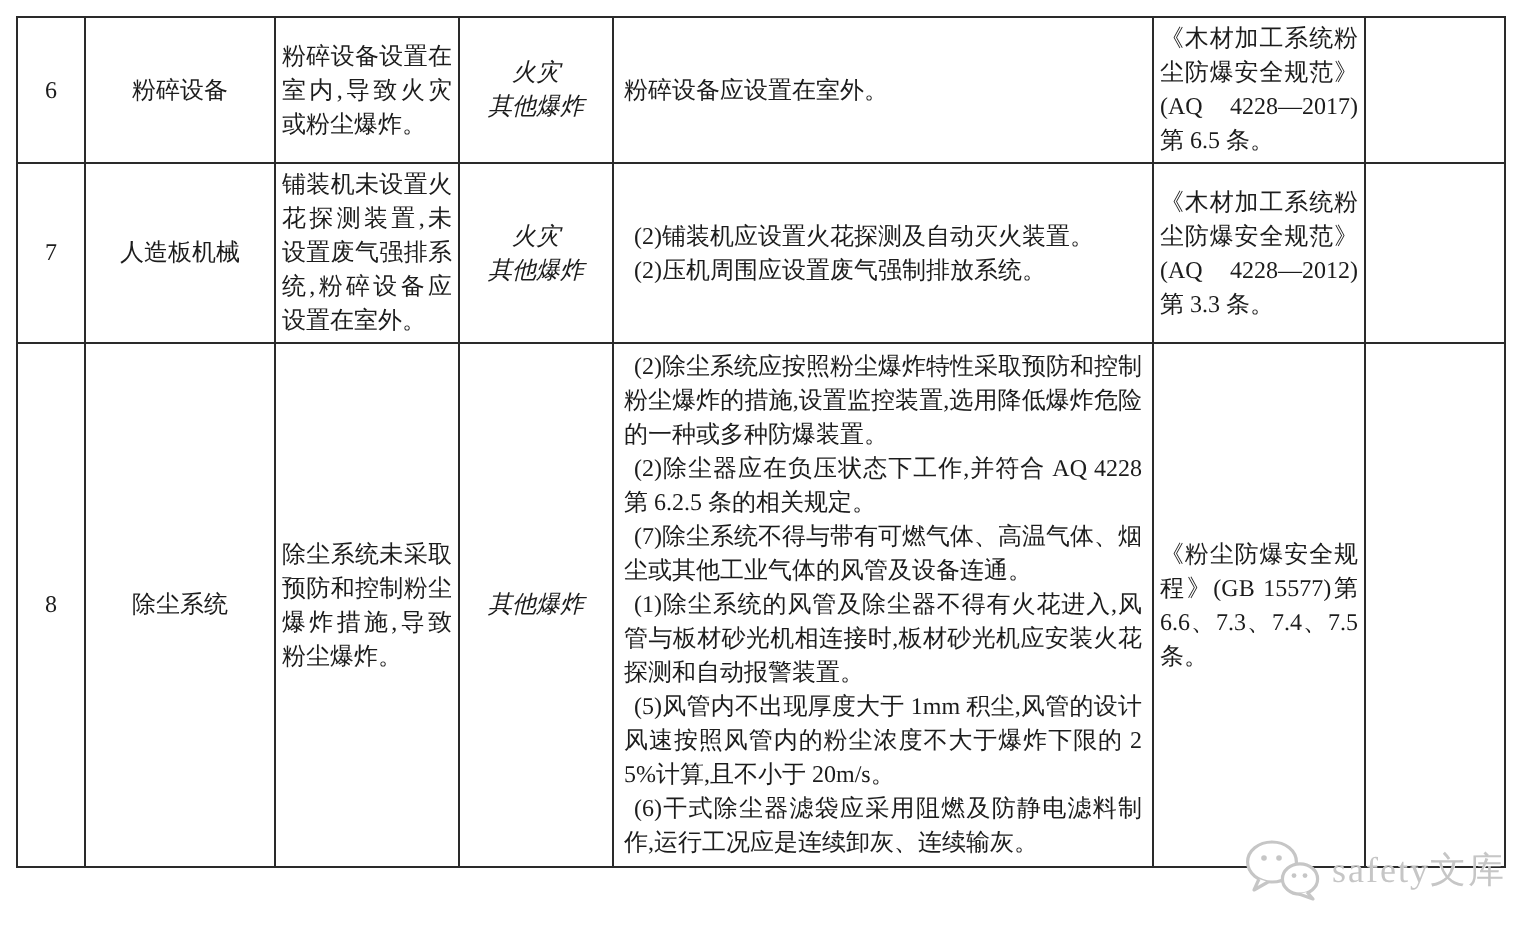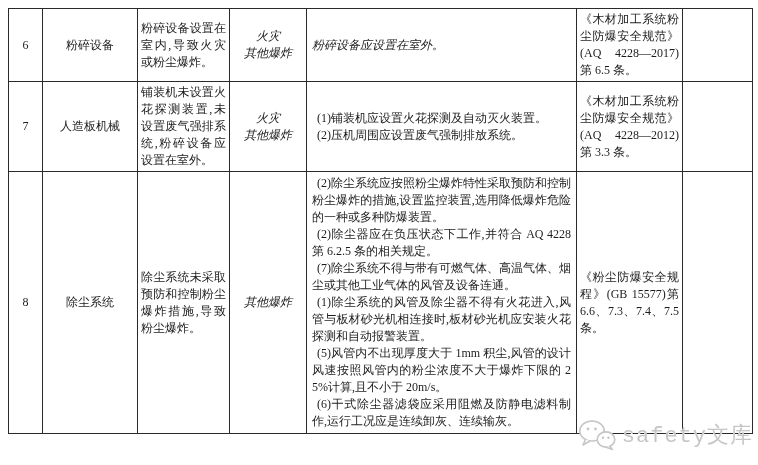--- a/index.html
+++ b/index.html
@@ -64,22 +64,22 @@
   .watermark {
     position: absolute;
     right: 5px;
     top: 419px;
     display: flex;
     align-items: center;
     gap: 6px;
     pointer-events: none;
   }
   .watermark-text {
-    font-family: Liberation Mono, monospace;
-    font-size: 22px;
+    font-family: Liberation Serif, serif;
+    font-size: 18px;
     letter-spacing: 1px;
     color: #c6c6c6;
     text-shadow: 0 1px 0 #ffffff;
     white-space: nowrap;
   }
   .wm-icon { display: block; }
 </style>
 </head>
 <body>
 
@@ -97,36 +97,36 @@
 
     <tr class="r-6">
       <td class="center">6</td>
       <td class="center">粉碎设备</td>
       <td class="just">粉碎设备设置在室内,导致火灾或粉尘爆炸。</td>
       <td class="center">
         <div class="accident-line">火灾</div>
         <div class="accident-line">其他爆炸</div>
       </td>
       <td class="measures-cell">
-        <p class="measure-item" style="text-indent:0;font-style:italic;">粉碎设备应设置在室外。</p>
+        <p class="measure-item" style="text-indent:0;">粉碎设备应设置在室外。</p>
       </td>
       <td class="just">《木材加工系统粉尘防爆安全规范》(AQ 4228—2017)第 6.5 条。</td>
       <td></td>
     </tr>
 
     <tr class="r-7">
       <td class="center">7</td>
       <td class="center">人造板机械</td>
       <td class="just">铺装机未设置火花探测装置,未设置废气强排系统,粉碎设备应设置在室外。</td>
       <td class="center">
         <div class="accident-line">火灾</div>
         <div class="accident-line">其他爆炸</div>
       </td>
       <td class="measures-cell">
-        <p class="measure-item">(1)铺装机应设置火花探测及自动灭火装置。</p>
+        <p class="measure-item">(2)铺装机应设置火花探测及自动灭火装置。</p>
         <p class="measure-item">(2)压机周围应设置废气强制排放系统。</p>
       </td>
       <td class="just">《木材加工系统粉尘防爆安全规范》(AQ 4228—2012)第 3.3 条。</td>
       <td></td>
     </tr>
 
     <tr class="r-8">
       <td class="center">8</td>
       <td class="center">除尘系统</td>
       <td class="just">除尘系统未采取预防和控制粉尘爆炸措施,导致粉尘爆炸。</td>

